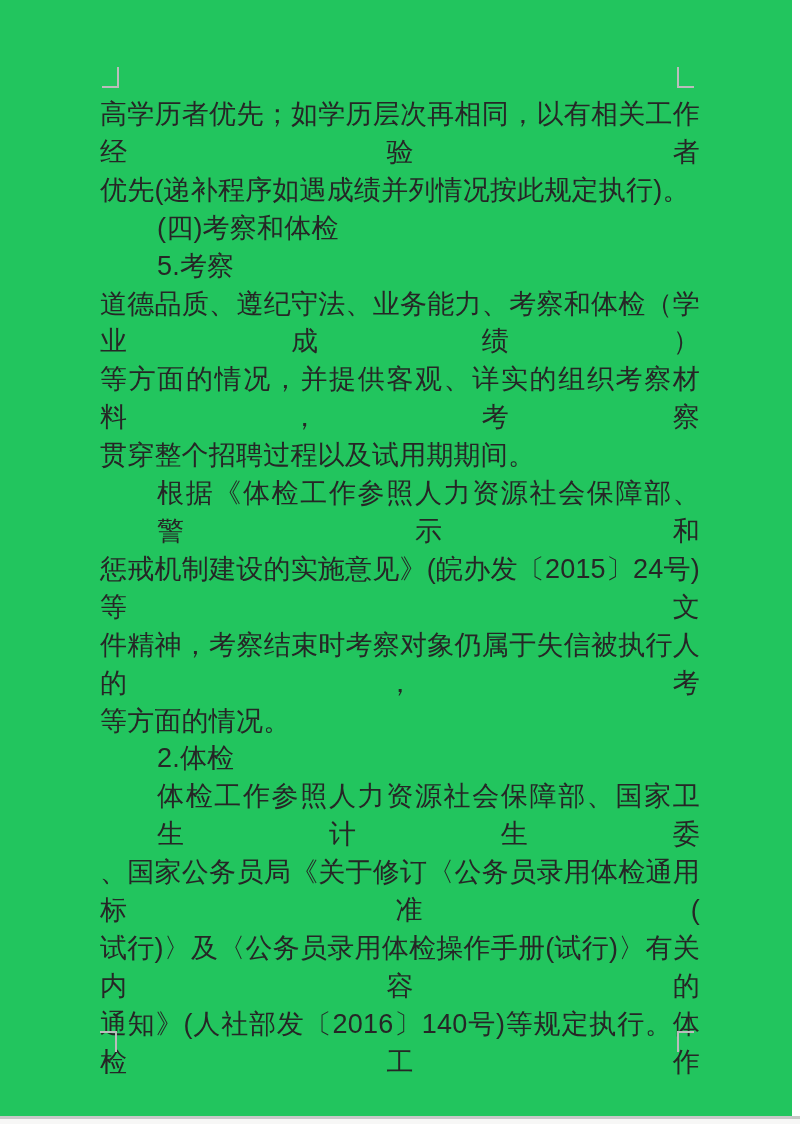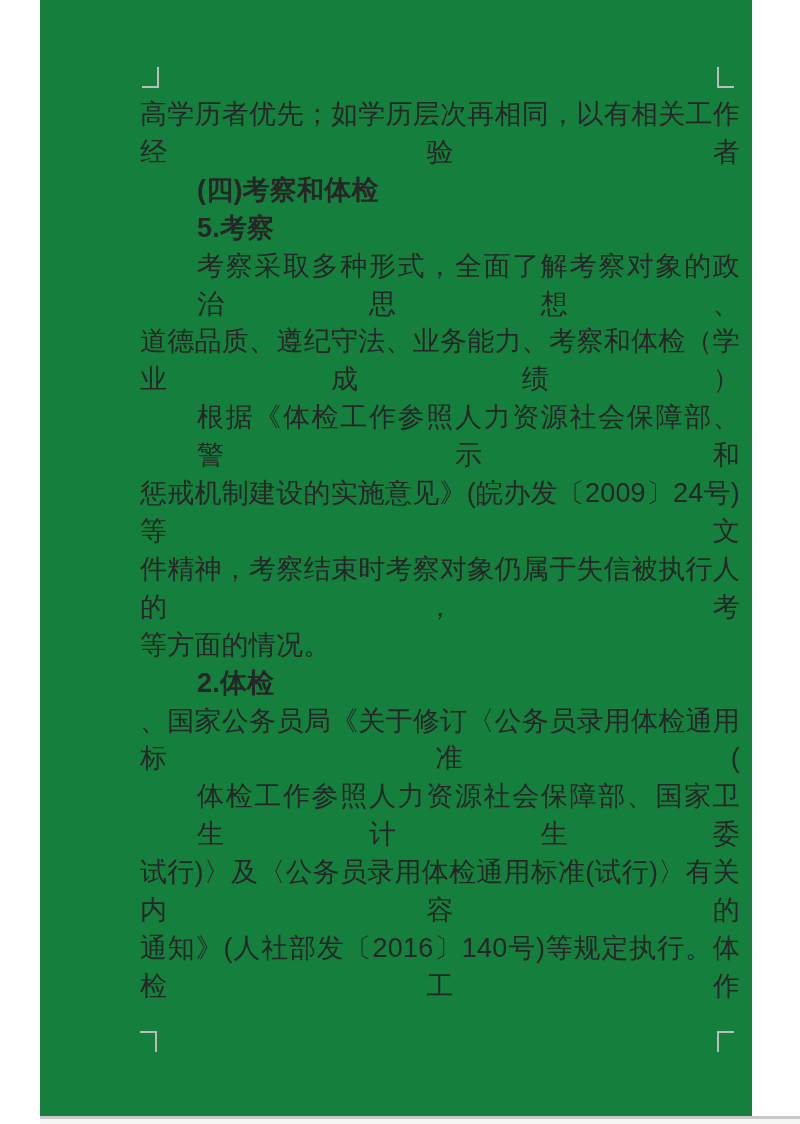--- a/index.html
+++ b/index.html
@@ -5,45 +5,44 @@
   html, body {
     margin: 0;
     padding: 0;
     width: 800px;
     height: 1124px;
     overflow: hidden;
     font-family: "Liberation Sans", "DejaVu Sans", sans-serif;
   }
   #page {
     position: relative;
-    width: 712px;
+    width: 792px;
     height: 1124px;
-    background: #15803d;
-    margin-left: 40px;
+    background: #22c55e;
   }
   #doc-body {
     position: absolute;
     left: 100px;
     top: 96px;
     width: 600px;
   }
   .line {
     font-size: 27px;
     line-height: 37.9px;
     color: #262626;
     white-space: nowrap;
     letter-spacing: 0.2px;
   }
   .line.just {
     white-space: normal;
     text-align: justify;
     text-align-last: justify;
   }
   .line.indent { padding-left: 57px; }
-  .bold { font-weight: 700; }
+  .bold { font-weight: 400; }
   .corner-mark {
     position: absolute;
     width: 15px;
     height: 19px;
   }
   #mark-tl { left: 102px; top: 67px;  border-right: 2px solid #bcbcbc;  border-bottom: 2px solid #bcbcbc; }
   #mark-tr { left: 677px; top: 67px;  border-left: 2px solid #bcbcbc;   border-bottom: 2px solid #bcbcbc; }
   #mark-bl { left: 100px; top: 1031px; border-right: 2px solid #bcbcbc; border-top: 2px solid #bcbcbc; }
   #mark-br { left: 677px; top: 1031px; border-left: 2px solid #bcbcbc;  border-top: 2px solid #bcbcbc; }
   #bottom-edge {
@@ -60,31 +59,33 @@
   }
 </style>
 </head>
 <body>
 
 <div id="page">
   <div class="corner-mark" id="mark-tl"></div>
   <div class="corner-mark" id="mark-tr"></div>
   <div id="doc-body">
       <div class="line just"><span class="">高学历者优先；如学历层次再相同，以有相关工作经验者</span></div>
+      <div class="line"><span class="">优先(递补程序如遇成绩并列情况按此规定执行)。</span></div>
       <div class="line indent"><span class="bold">(四)考察和体检</span></div>
       <div class="line indent"><span class="bold">5.考察</span></div>
-      <div class="line indent just"><span class="">考察采取多种形式，全面了解考察对象的政治思想、</span></div>
       <div class="line just"><span class="">道德品质、遵纪守法、业务能力、考察和体检（学业成绩）</span></div>
+      <div class="line just"><span class="">等方面的情况，并提供客观、详实的组织考察材料，考察</span></div>
+      <div class="line"><span class="">贯穿整个招聘过程以及试用期期间。</span></div>
       <div class="line indent just"><span class="">根据《体检工作参照人力资源社会保障部、警示和</span></div>
-      <div class="line just"><span class="">惩戒机制建设的实施意见》(皖办发〔2009〕24号)等文</span></div>
+      <div class="line just"><span class="">惩戒机制建设的实施意见》(皖办发〔2015〕24号)等文</span></div>
       <div class="line just"><span class="">件精神，考察结束时考察对象仍属于失信被执行人的，考</span></div>
       <div class="line"><span class="">等方面的情况。</span></div>
       <div class="line indent"><span class="bold">2.体检</span></div>
+      <div class="line indent just"><span class="">体检工作参照人力资源社会保障部、国家卫生计生委</span></div>
       <div class="line just"><span class="">、国家公务员局《关于修订〈公务员录用体检通用标准(</span></div>
-      <div class="line indent just"><span class="">体检工作参照人力资源社会保障部、国家卫生计生委</span></div>
-      <div class="line just"><span class="">试行)〉及〈公务员录用体检通用标准(试行)〉有关内容的</span></div>
+      <div class="line just"><span class="">试行)〉及〈公务员录用体检操作手册(试行)〉有关内容的</span></div>
       <div class="line just"><span class="">通知》(人社部发〔2016〕140号)等规定执行。体检工作</span></div>
     </div>
   <div class="corner-mark" id="mark-bl"></div>
   <div class="corner-mark" id="mark-br"></div>
   <div id="bottom-edge"></div>
   <div id="below-edge"></div>
 </div>
 
 </body></html>

